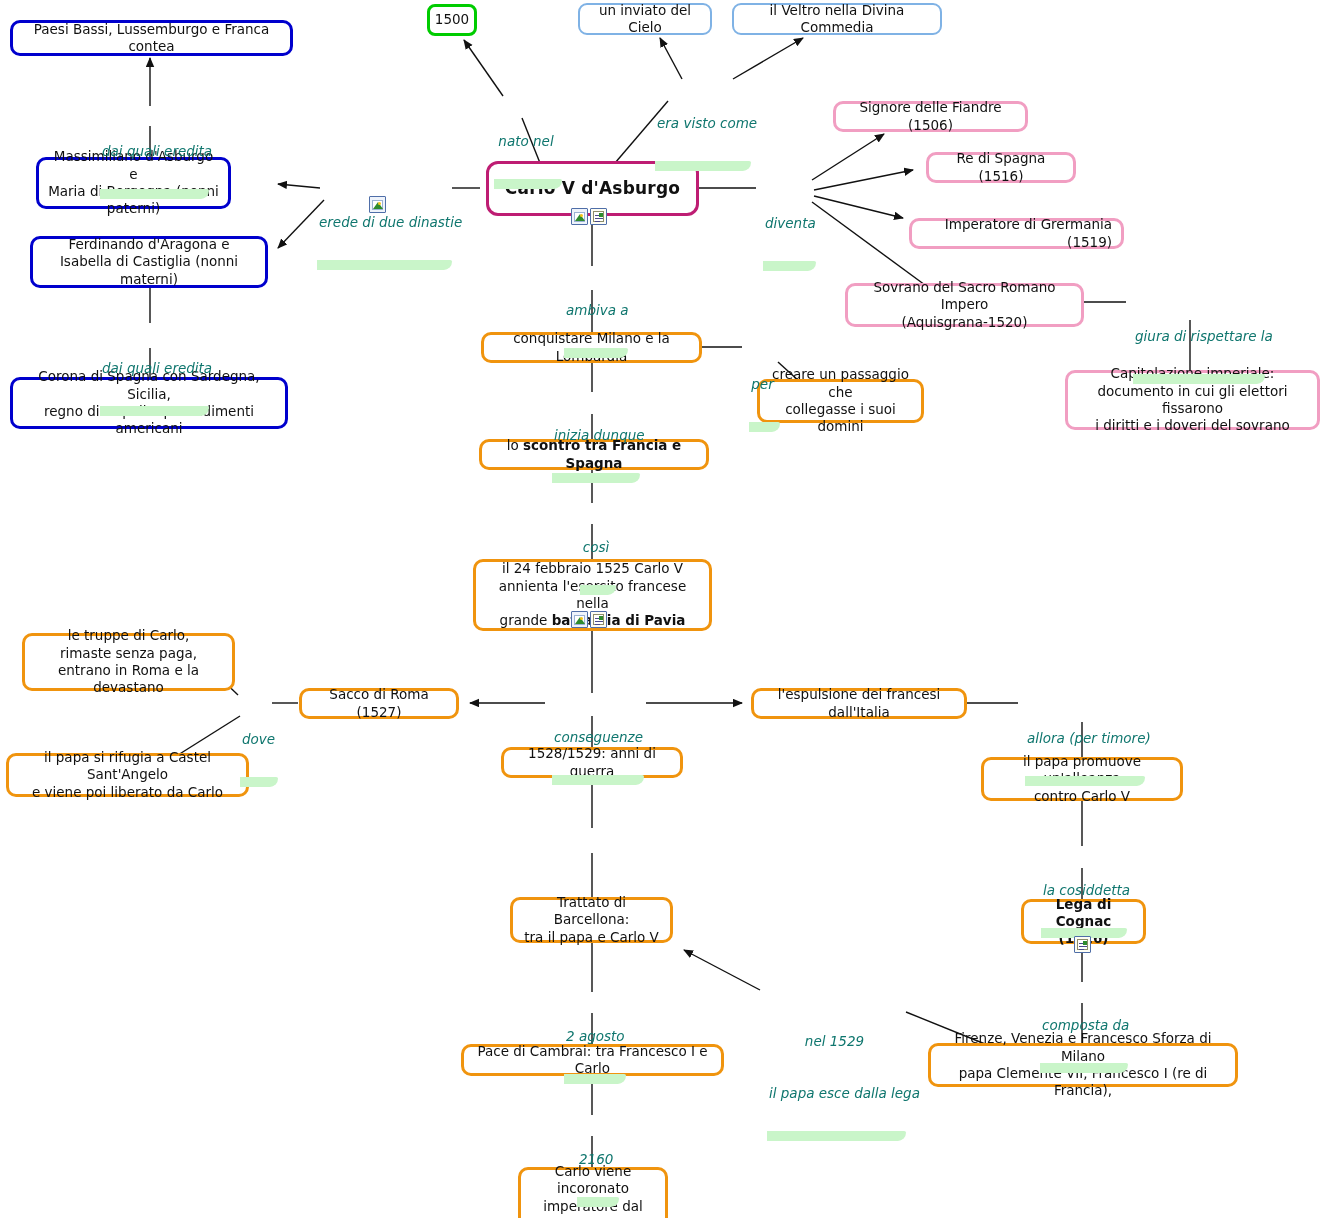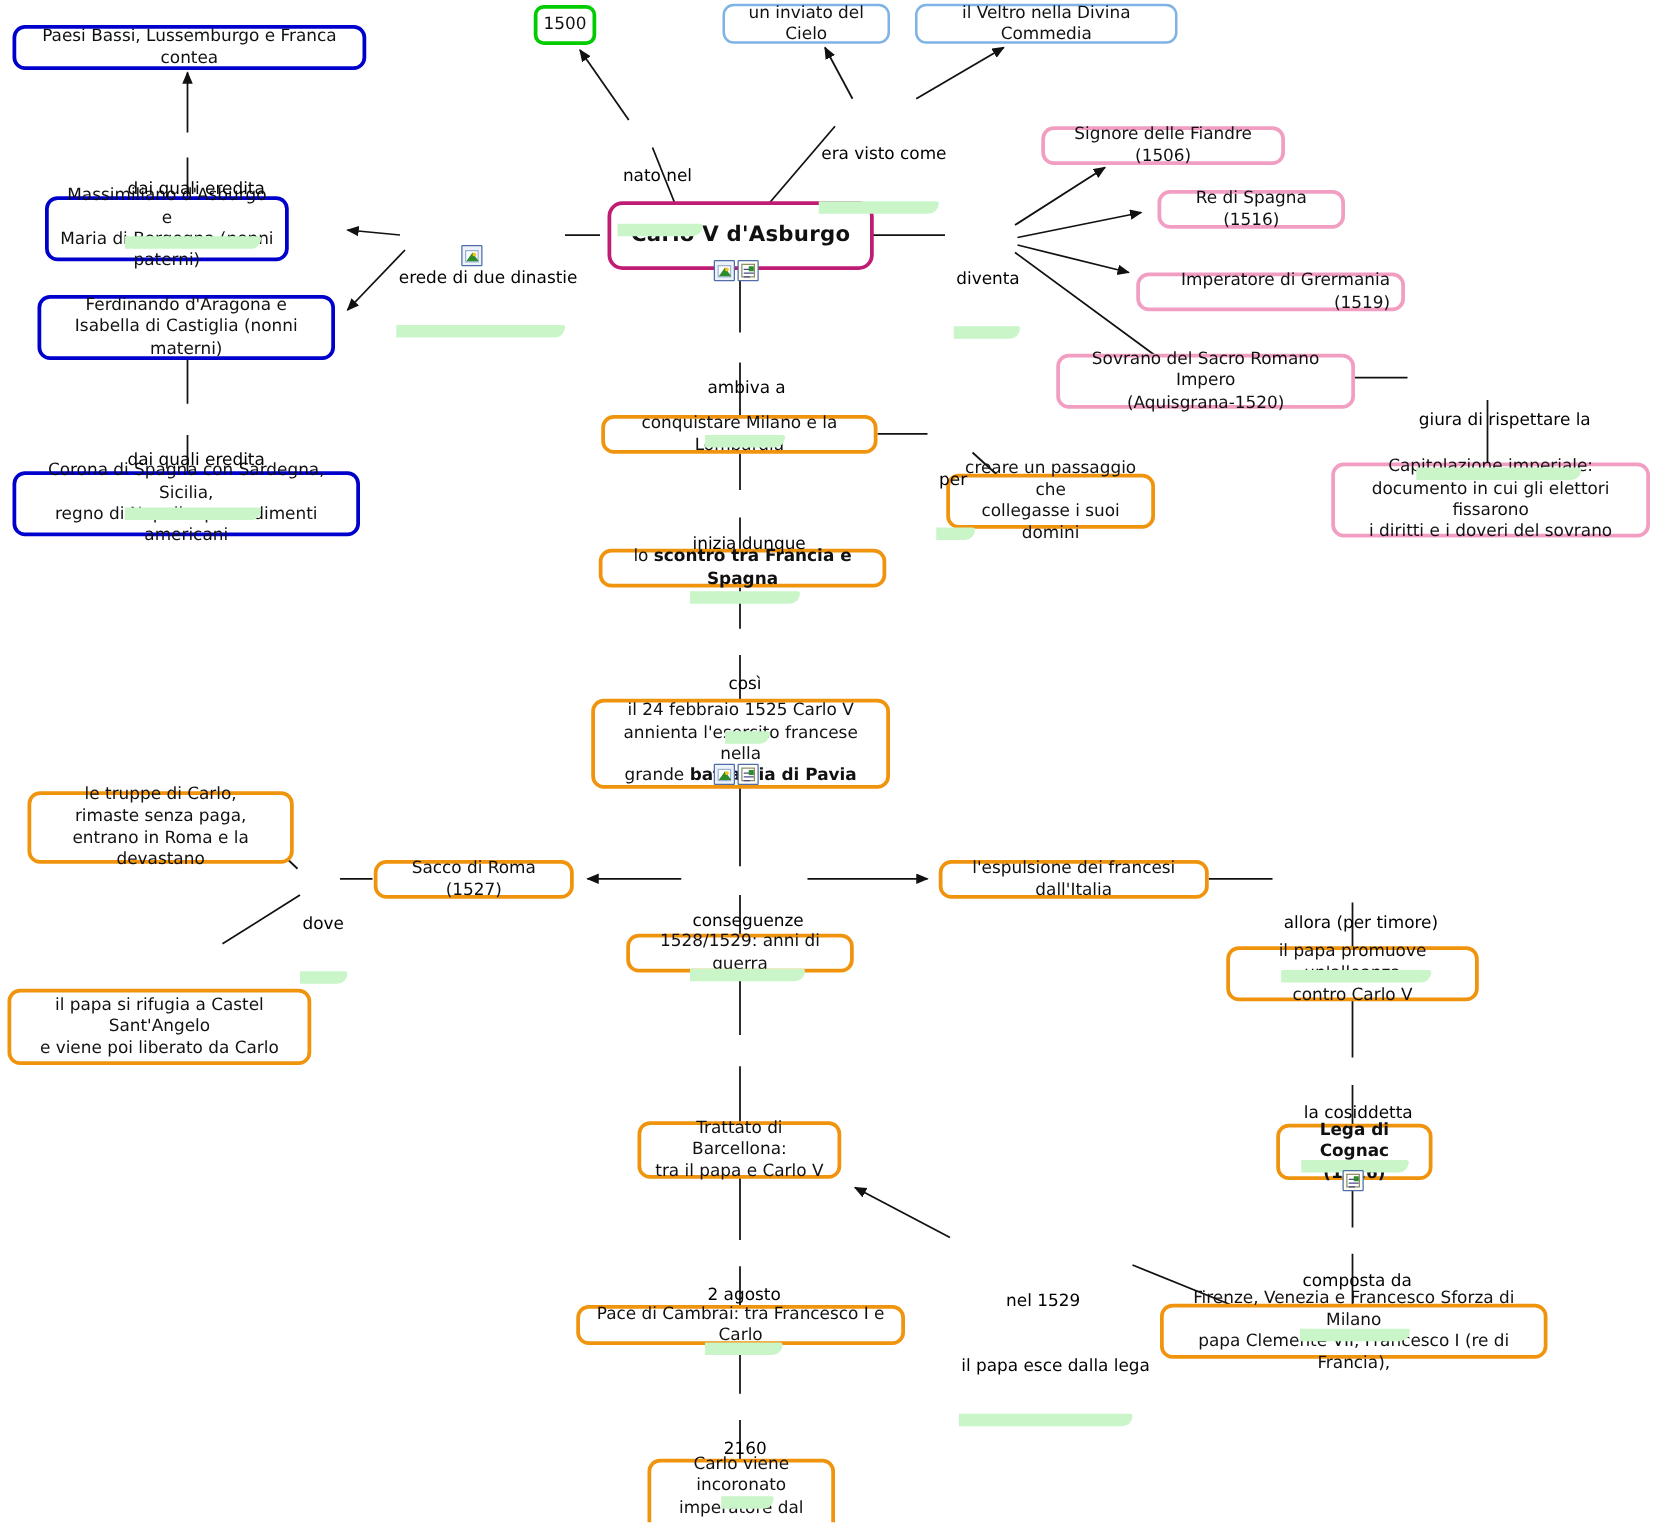--- a/index.html
+++ b/index.html
@@ -33,25 +33,26 @@
 
   .node.magenta .txt{font-weight:bold;font-size:17px;letter-spacing:.2px;}
   .bld{font-weight:bold;}
 
   
   .linklabel{
     position:absolute;
     z-index:4;
     font-size:13.5px;
     line-height:1.3;
-    color:#000000;
+    color:#0f766e;
     text-align:center;
     white-space:pre;
     padding:1px 6px 3px 6px;
     box-sizing:border-box;
+    font-style:italic;
   }
   .linklabel .hl{
     position:absolute;
     left:4px;right:0;bottom:0;
     height:10px;
     background:#c9f5c9;
     border-bottom-right-radius:9px;
     border-top-right-radius:2px;
     z-index:-1;
   }
@@ -250,21 +251,21 @@
   <div class="node orange" style="left:22px;top:633px;width:213px;height:58px;flex-direction:column;">
     <span class="txt">le truppe di Carlo,</span>
     <span class="txt">rimaste senza paga,</span>
     <span class="txt">entrano in Roma e la devastano</span>
   </div>
 
   <div class="node orange" style="left:299px;top:688px;width:160px;height:31px;">
     <span class="txt">Sacco di Roma (1527)</span>
   </div>
 
-  <div class="node orange" style="left:6px;top:791px;width:243px;height:61px;flex-direction:column;">
+  <div class="node orange" style="left:6px;top:753px;width:243px;height:44px;flex-direction:column;">
     <span class="txt">il papa si rifugia a Castel Sant'Angelo</span>
     <span class="txt">e viene poi liberato da Carlo</span>
   </div>
 
   <div class="node orange" style="left:501px;top:747px;width:182px;height:31px;">
     <span class="txt">1528/1529: anni di guerra</span>
   </div>
 
   <div class="node orange" style="left:751px;top:688px;width:216px;height:31px;">
     <span class="txt">l'espulsione dei francesi dall'Italia</span>

